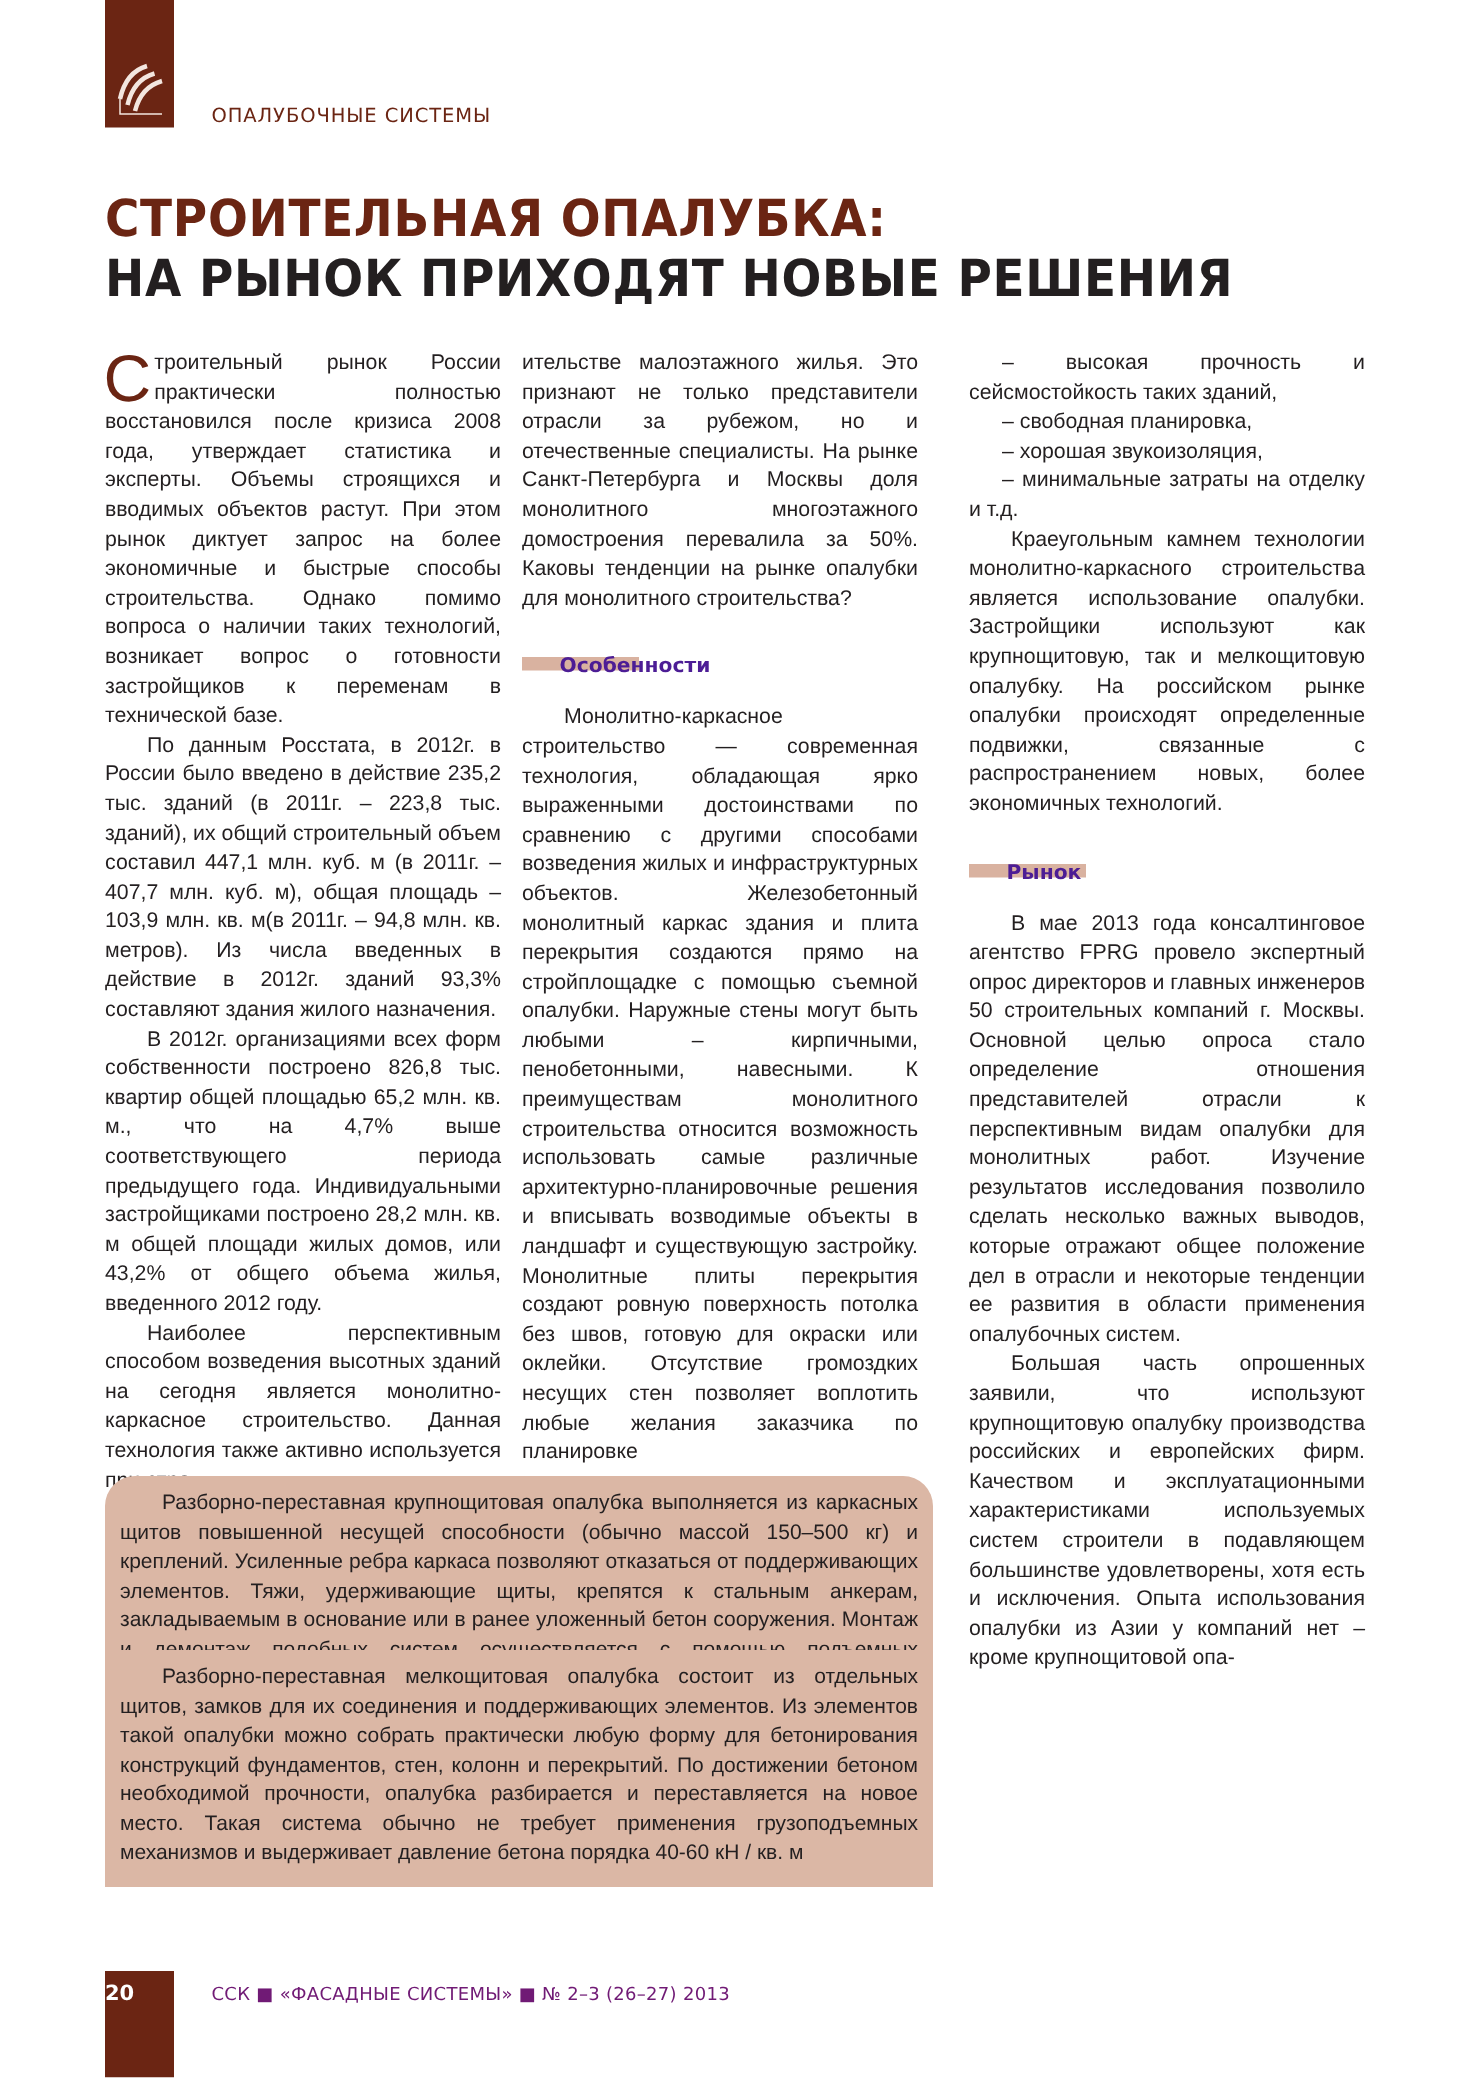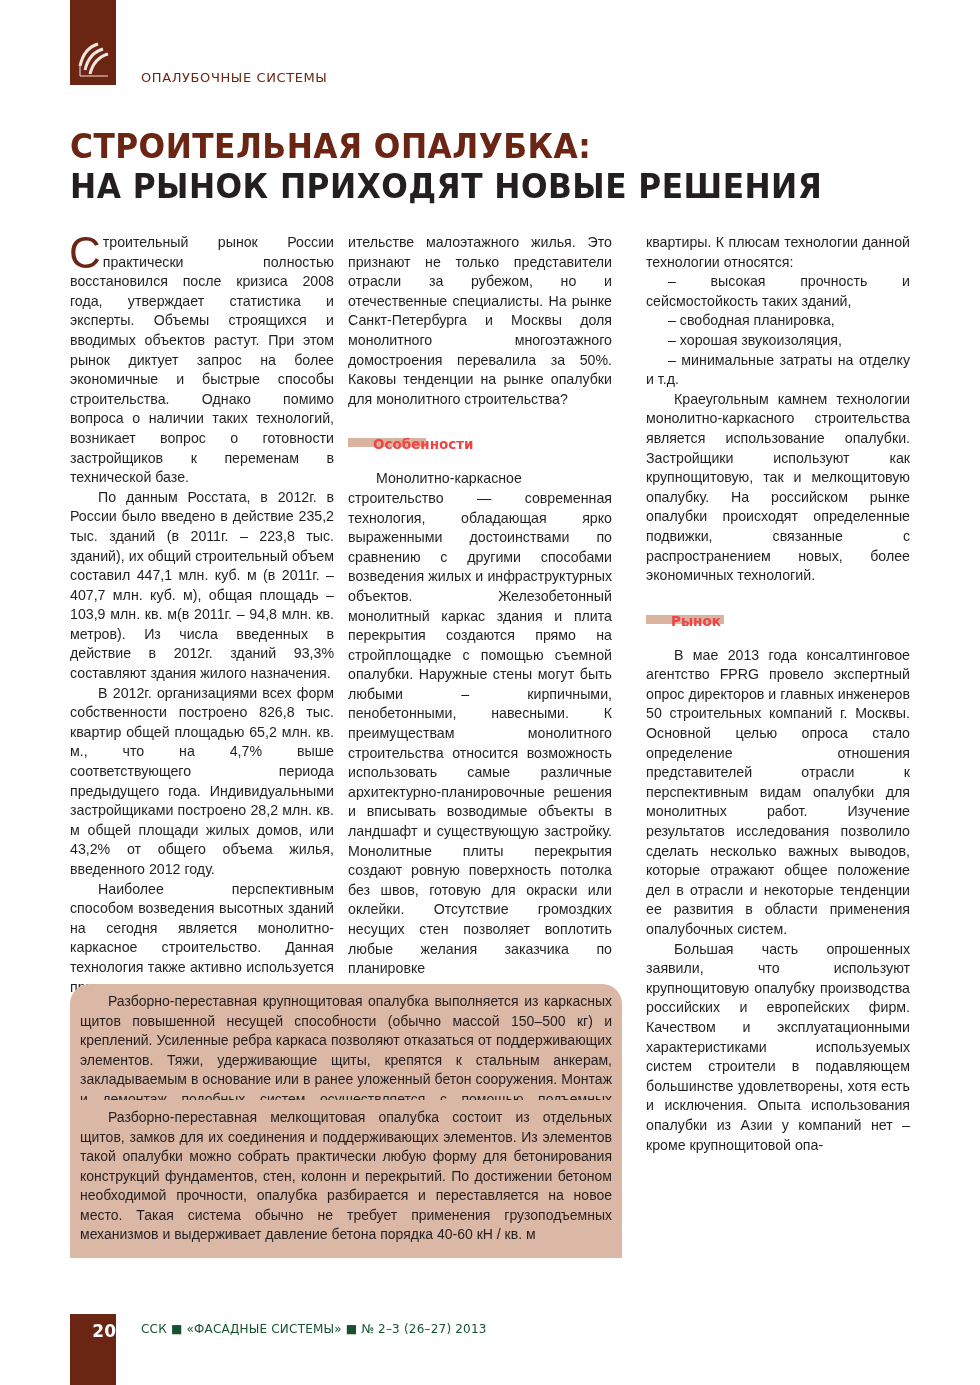--- a/index.html
+++ b/index.html
@@ -44,41 +44,41 @@
     }
 
     .subhead {
       position: relative; margin: 26px 0 14px 0; height: 20px;
     }
     .subhead .bar {
       position: absolute; left: 0; top: 3px; width: 78px; height: 9px; background: #d9b2a0;
     }
     .subhead .text {
       position: absolute; left: 25px; top: 0; font-family: "DejaVu Sans", sans-serif;
-      font-weight: bold; font-size: 13.5px; color: #ef4444;
+      font-weight: bold; font-size: 13.5px; color: #4c1d95;
     }
     .subhead.rynok .bar { width: 78px; }
 
     .box {
       position: absolute; left: 70px; width: 552px;
       background: #dbb7a5; padding: 8px 10px 8px 10px;
       font-size: 14px; line-height: 19.5px; text-align: justify;
       text-indent: 28px; color: #231f20;
     }
     .box-1 { top: 984px; height: 153px; border-radius: 20px; }
     .box-2 { top: 1100px; height: 158px; }
 
     .page-num {
       position: absolute; left: 70px; top: 1314px; width: 46px; height: 71px;
       background: #6b2513; color: #ffffff; font-family: "DejaVu Sans", sans-serif;
-      font-weight: bold; font-size: 17px; text-align: right; padding-top: 7px;
+      font-weight: bold; font-size: 14px; text-align: left; padding-top: 7px;
     }
     .footer-text {
       position: absolute; left: 141px; top: 1322px;
-      font-family: "DejaVu Sans", sans-serif; font-size: 12px; color: #14532d;
+      font-family: "DejaVu Sans", sans-serif; font-size: 12px; color: #701a75;
       letter-spacing: 0.2px;
     }
   </style>
 </head>
 <body>
 
 <div class="logo-bar">
   <svg width="34" height="44" viewBox="0 0 34 44">
     <path d="M4 30 Q8 12 22 8" stroke="#f3e6df" stroke-width="3" fill="none"></path>
     <path d="M9 34 Q13 17 27 13" stroke="#f3e6df" stroke-width="3" fill="none"></path>
@@ -103,21 +103,20 @@
 <div class="col col-2">
   <p class="noindent">ительстве малоэтажного жилья. Это признают не только представители отрасли за рубежом, но и отечественные специалисты. На рынке Санкт-Петербурга и Москвы доля монолитного многоэтажного домостроения перевалила за 50%. Каковы тенденции на рынке опалубки для монолитного строительства?</p>
   <div class="subhead">
     <span class="bar"></span>
     <span class="text">Особенности</span>
   </div>
   <p>Монолитно-каркасное строительство — современная технология, обладающая ярко выраженными достоинствами по сравнению с другими способами возведения жилых и инфраструктурных объектов. Железобетонный монолитный каркас здания и плита перекрытия создаются прямо на стройплощадке с помощью съемной опалубки. Наружные стены могут быть любыми – кирпичными, пенобетонными, навесными. К преимуществам монолитного строительства относится возможность использовать самые различные архитектурно-планировочные решения и вписывать возводимые объекты в ландшафт и существующую застройку. Монолитные плиты перекрытия создают ровную поверхность потолка без швов, готовую для окраски или оклейки. Отсутствие громоздких несущих стен позволяет воплотить любые желания заказчика по планировке</p>
 </div>
 
 <div class="col col-3">
-  <p class="noindent">квартиры. К плюсам технологии данной технологии относятся:</p>
   <p class="dash">– высокая прочность и сейсмостойкость таких зданий,</p>
   <p class="dash">– свободная планировка,</p>
   <p class="dash">– хорошая звукоизоляция,</p>
   <p class="dash">– минимальные затраты на отделку и т.д.</p>
   <p>Краеугольным камнем технологии монолитно-каркасного строительства является использование опалубки. Застройщики используют как крупнощитовую, так и мелкощитовую опалубку. На российском рынке опалубки происходят определенные подвижки, связанные с распространением новых, более экономичных технологий.</p>
   <div class="subhead rynok">
     <span class="bar"></span>
     <span class="text">Рынок</span>
   </div>
   <p>В мае 2013 года консалтинговое агентство FPRG провело экспертный опрос директоров и главных инженеров 50 строительных компаний г. Москвы. Основной целью опроса стало определение отношения представителей отрасли к перспективным видам опалубки для монолитных работ. Изучение результатов исследования позволило сделать несколько важных выводов, которые отражают общее положение дел в отрасли и некоторые тенденции ее развития в области применения опалубочных систем.</p>

